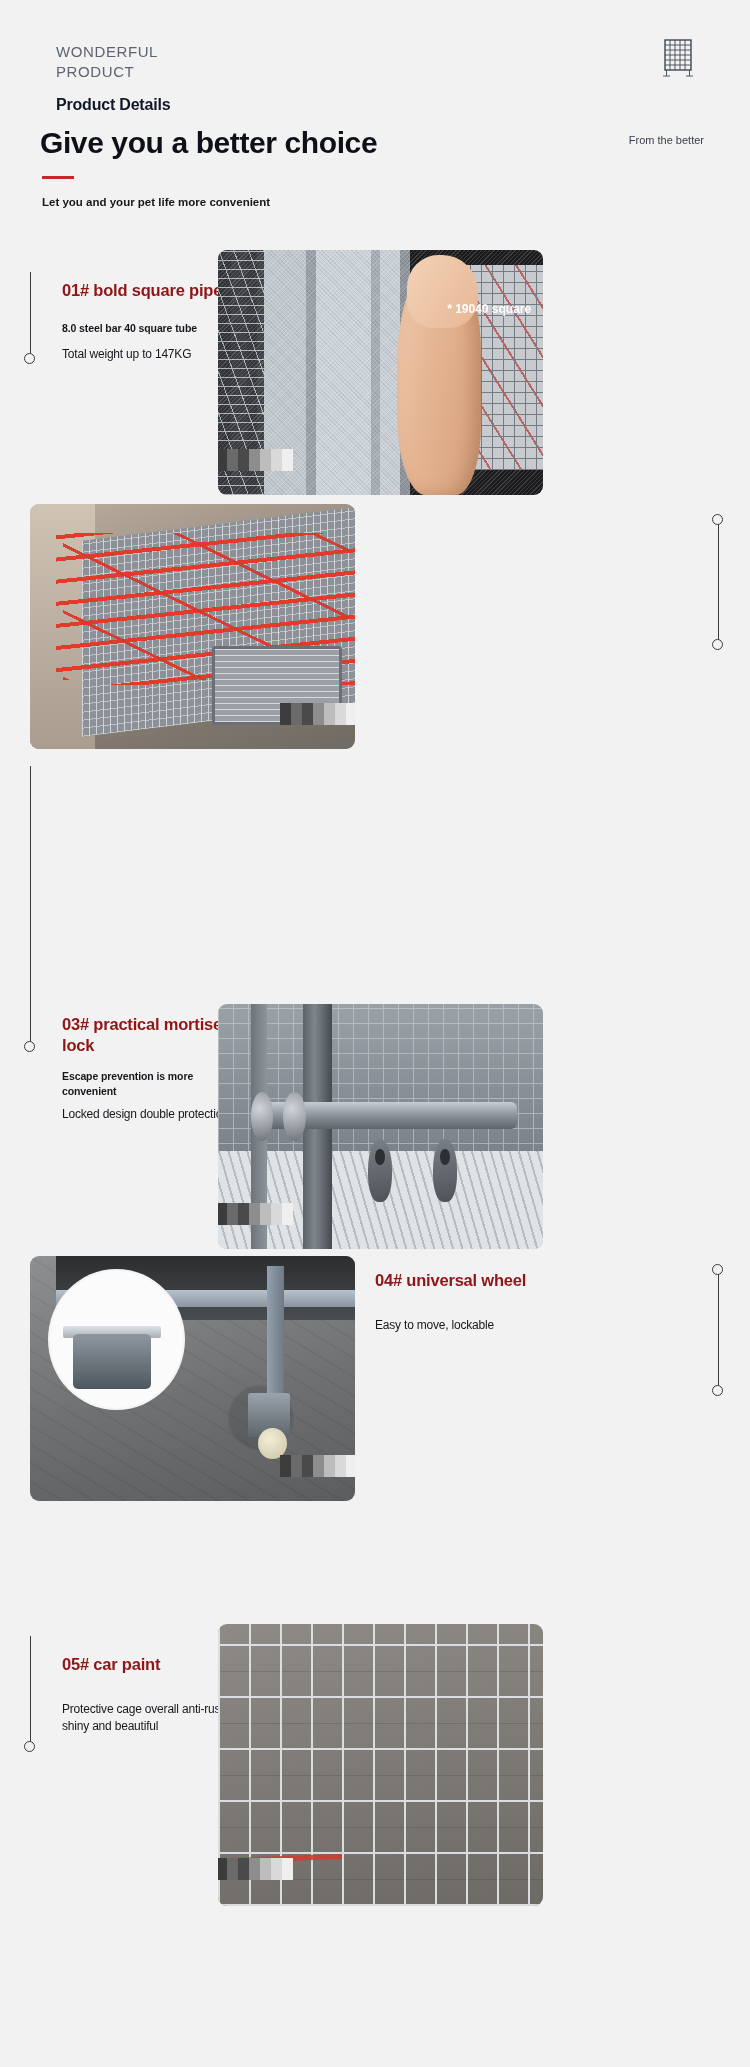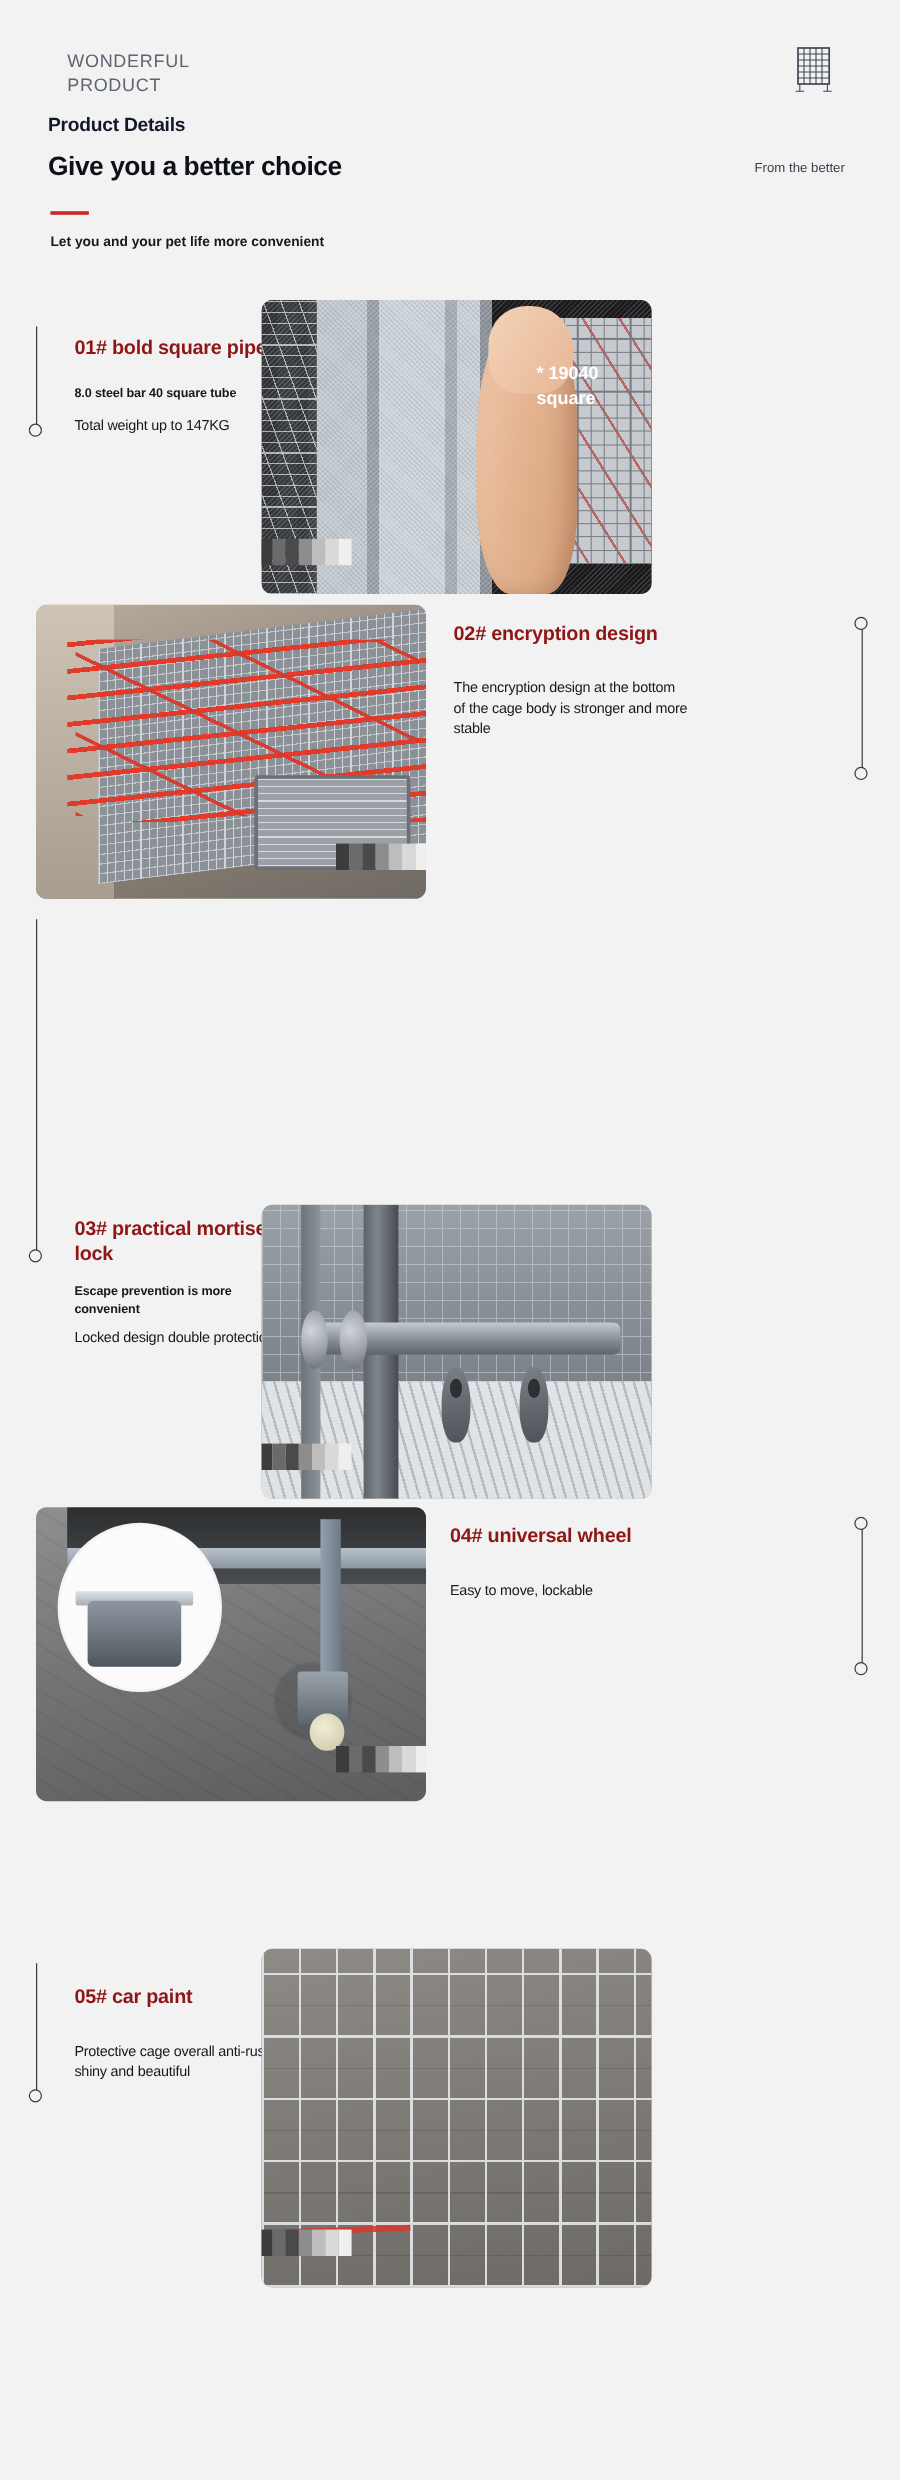--- a/index.html
+++ b/index.html
@@ -13,26 +13,26 @@
   
   .hdr { position:absolute; left:0; top:0; width:750px; height:240px; }
   .brand {
     position:absolute; left:56px; top:42px;
     font-size:15px; line-height:1.35; letter-spacing:.6px;
     color:#5d6470; font-weight:400;
   }
   .cage-icon { position:absolute; right:55px; top:38px; width:34px; height:40px; }
 
   .ttl-small {
-    position:absolute; left:40px; top:96px;
+    position:absolute; left:56px; top:96px;
     font-size:16px; font-weight:700; color:#111827; letter-spacing:-.2px;
   }
   .ttl-big {
     position:absolute; left:40px; top:126px;
-    font-size:22px; font-weight:700; color:#0d1117; letter-spacing:-.4px;
+    font-size:30px; font-weight:700; color:#0d1117; letter-spacing:-.4px;
   }
   .ttl-right {
     position:absolute; right:46px; top:133px; width:120px;
     text-align:right; font-size:11px; line-height:1.35;
     color:#39404d; font-weight:400;
   }
   .redbar {
     position:absolute; left:42px; top:176px;
     width:32px; height:3px; background:#c62828;
   }
@@ -85,21 +85,21 @@
   }
   .ph-in { position:absolute; inset:0; }
 
   
   .mosaic { position:absolute; display:flex; height:22px; z-index:6; }
   .mosaic i { display:block; width:11px; height:100%; }
 
   
   .ovl-label {
     position:absolute; z-index:7; color:#fff;
-    font-size:15px; font-weight:700; line-height:1.4;
+    font-size:12px; font-weight:700; line-height:1.4;
   }
 
   
   
   .p1 { background:
       linear-gradient(90deg,#6e737a 0 4%,#9fa6ad 4% 9%,#7d848c 9% 12%,
         #c2c9cf 12% 27%,#9aa1a8 27% 30%,#cdd4da 30% 47%,#a7aeb5 47% 50%,
         #c9d0d6 50% 56%,#8d949b 56% 59%,#1c1c1e 59% 100%);
   }
   .p1 .tex {
@@ -359,24 +359,20 @@
       <i style="background:#3c3c3c"></i>
         <i style="background:#6a6a6a"></i>
       <i style="background:#4a4a4a"></i>
         <i style="background:#8d8d8d"></i>
       <i style="background:#bdbdbd"></i>
         <i style="background:#d9d9d9"></i>
       <i style="background:#efefef"></i>
     </div>
   </div>
 
-  <div class="txt" style="left:378px; top:14px; width:195px;">
-    <div class="h-num">02# encryption design</div>
-    <div class="p-md gap26">The encryption design at the bottom of the cage body is stronger and more stable</div>
-  </div>
 
   <div class="rail" style="right:24px; top:16px; height:124px;">
     <div class="ln"></div>
     <div class="dot t"></div>
     <div class="dot b"></div>
   </div>
 </div>
 
 <div class="sec" style="top:756px;height:248px;">
 

